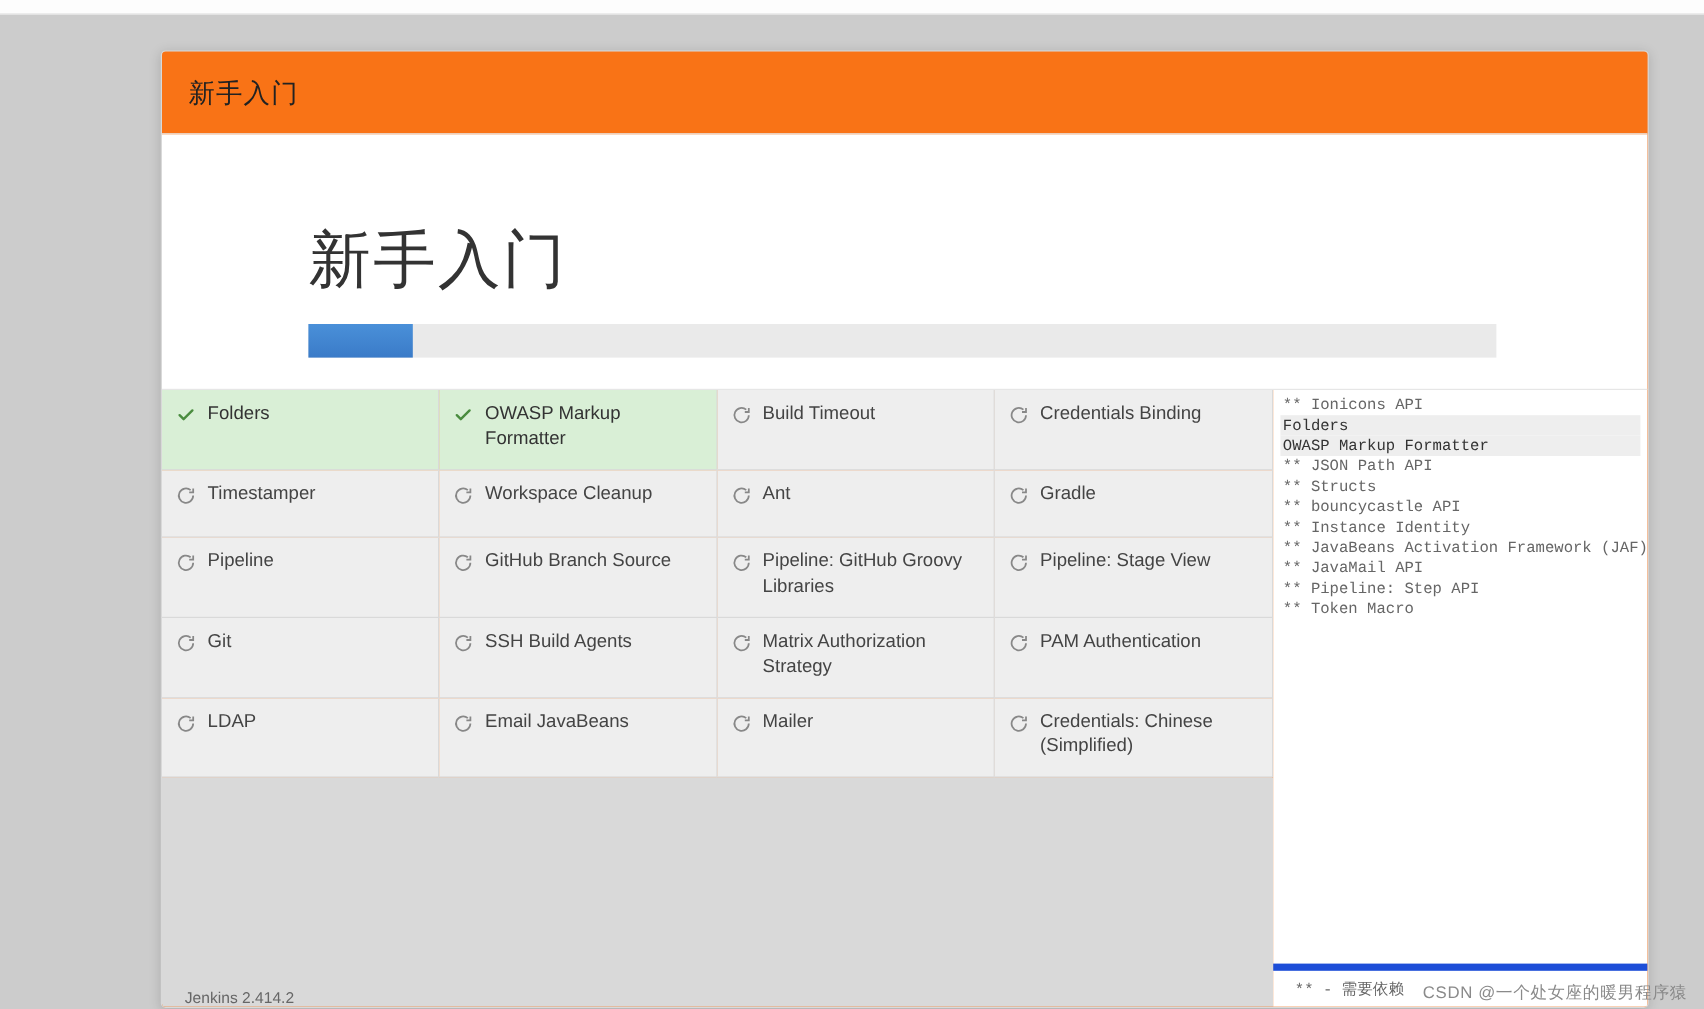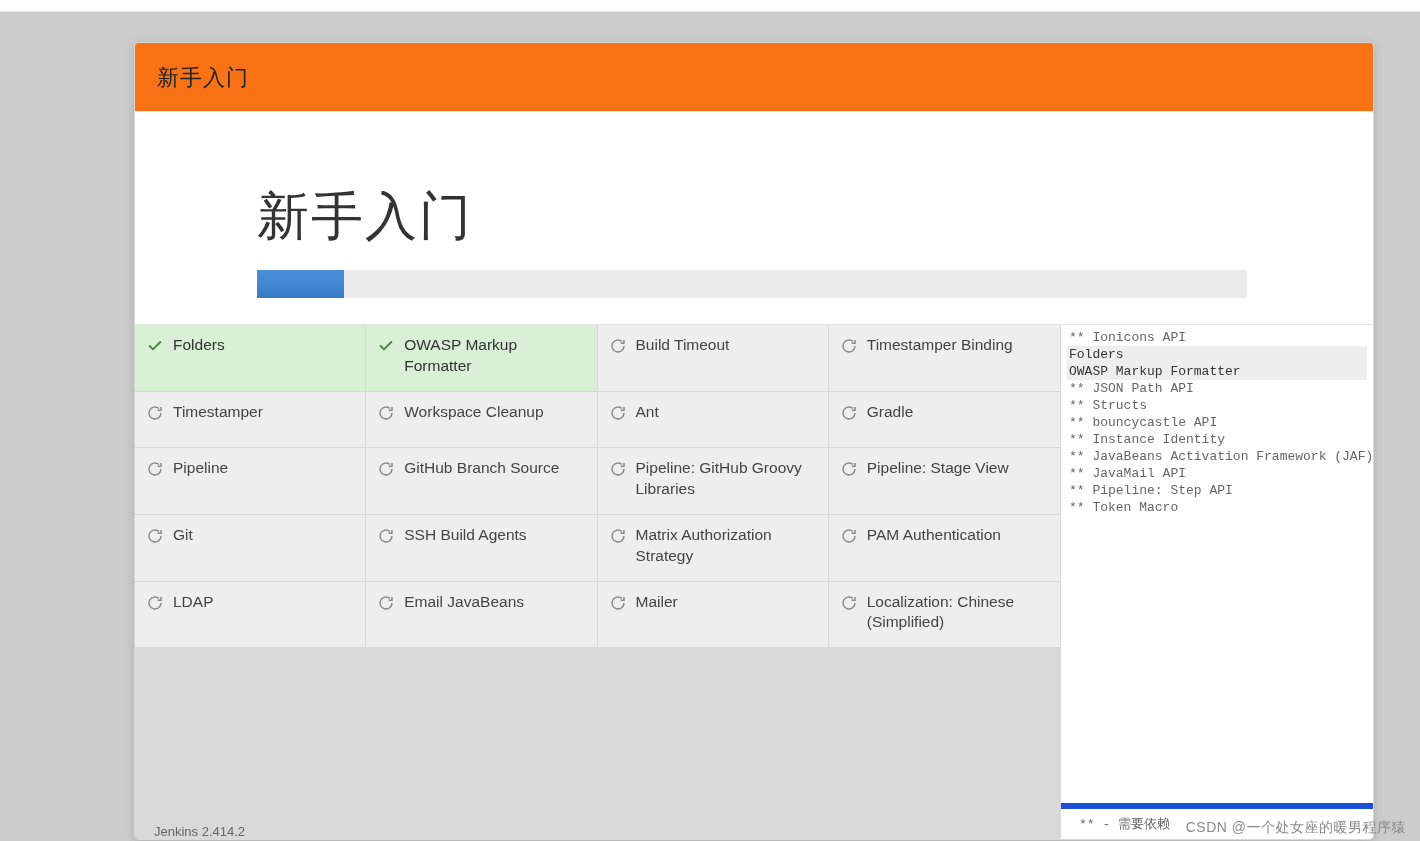--- a/index.html
+++ b/index.html
@@ -175,21 +175,21 @@
                 <path d="M21 12a9 9 0 1 1-3.2-6.9"></path>
                 <polyline points="21 3 21 8 16 8" fill="none"></polyline>
               </svg></span>
             <span class="plugin-label">Build Timeout</span>
           </div>
           <div class="plugin-cell">
             <span><svg class="plugin-icon" viewBox="0 0 24 24" fill="none" stroke="currentColor" stroke-width="2.2">
                 <path d="M21 12a9 9 0 1 1-3.2-6.9"></path>
                 <polyline points="21 3 21 8 16 8" fill="none"></polyline>
               </svg></span>
-            <span class="plugin-label">Timestamper Binding</span>
+            <span class="plugin-label">Credentials Binding</span>
           </div>
           <div class="plugin-cell">
             <span><svg class="plugin-icon" viewBox="0 0 24 24" fill="none" stroke="currentColor" stroke-width="2.2">
                 <path d="M21 12a9 9 0 1 1-3.2-6.9"></path>
                 <polyline points="21 3 21 8 16 8" fill="none"></polyline>
               </svg></span>
             <span class="plugin-label">Timestamper</span>
           </div>
           <div class="plugin-cell">
             <span><svg class="plugin-icon" viewBox="0 0 24 24" fill="none" stroke="currentColor" stroke-width="2.2">
@@ -287,21 +287,21 @@
                 <path d="M21 12a9 9 0 1 1-3.2-6.9"></path>
                 <polyline points="21 3 21 8 16 8" fill="none"></polyline>
               </svg></span>
             <span class="plugin-label">Mailer</span>
           </div>
           <div class="plugin-cell">
             <span><svg class="plugin-icon" viewBox="0 0 24 24" fill="none" stroke="currentColor" stroke-width="2.2">
                 <path d="M21 12a9 9 0 1 1-3.2-6.9"></path>
                 <polyline points="21 3 21 8 16 8" fill="none"></polyline>
               </svg></span>
-            <span class="plugin-label">Localization: Chinese (Simplified)</span>
+            <span class="plugin-label">Credentials: Chinese (Simplified)</span>
           </div>
         </div>
       <div class="grid-fill"></div>
     </div>
     <div class="log-panel">
       <div class="log-body" id="log-body">
           <div class="log-line">** Ionicons API</div>
           <div class="log-line hl">Folders</div>
           <div class="log-line hl">OWASP Markup Formatter</div>
           <div class="log-line">** JSON Path API</div>

